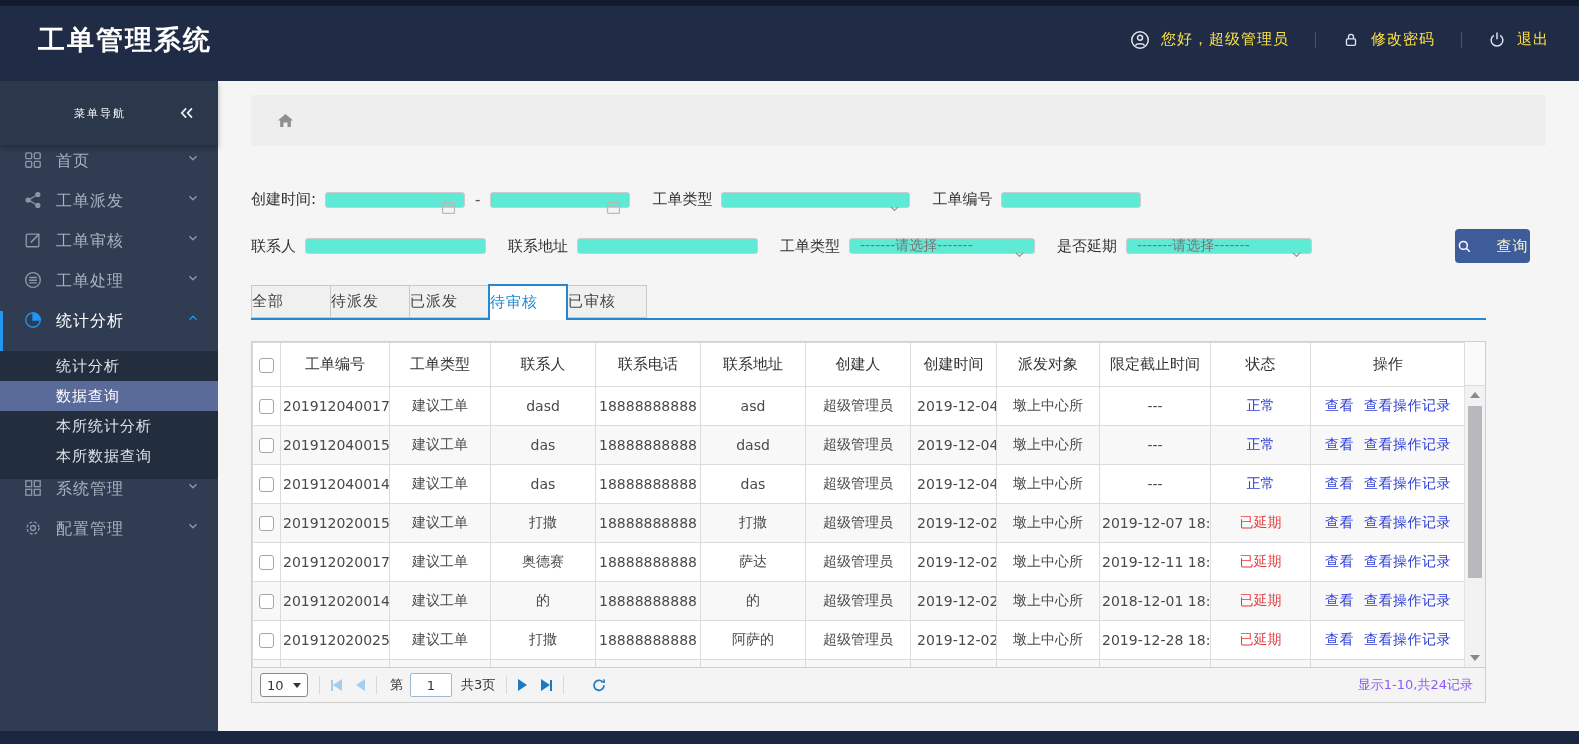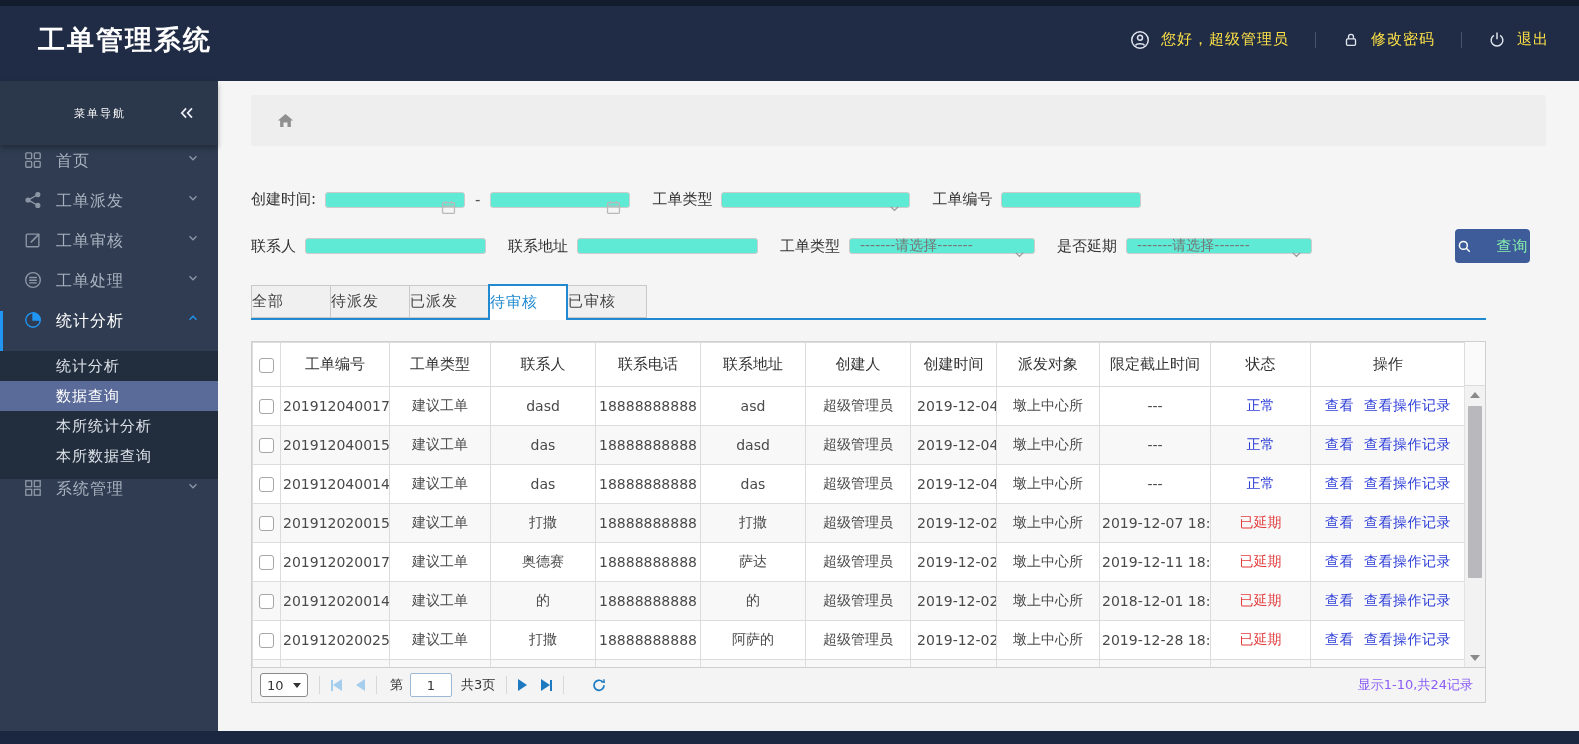--- a/index.html
+++ b/index.html
@@ -44,21 +44,21 @@
 .gap{margin-left:22px}
 .tbox{height:16px;background:#5eead4;border:1px solid #ccc;border-radius:3px;position:relative}
 .tin{width:100%;height:100%;border:none;outline:none;background:transparent;padding:0 26px 0 8px;font-size:14px;color:#333;font-family:inherit}
 .tin2{padding-right:8px}
 .date{width:140px}
 .w140{width:140px}.w180{width:181px}.w185{width:186px}.w188{width:189px}
 .cal{position:absolute;right:7px;top:6px;color:#b9b9b9;pointer-events:none}
 .dash{margin:0 10px;color:#555}
 .sel{display:flex;align-items:center;padding-left:10px;color:#767676;font-size:14px;cursor:pointer}
 .sel-chev{position:absolute;right:8px;top:9px;color:#9a9a9a;pointer-events:none}
-.btn-search{margin-left:auto;margin-right:16px;width:75px;height:34px;background:#3e5c9a;color:#86efac;border:none;border-radius:4px;font-size:15px;display:flex;align-items:center;justify-content:center;gap:25px;cursor:pointer;font-family:inherit;letter-spacing:1px}
+.btn-search{margin-left:auto;margin-right:16px;width:75px;height:34px;background:#3e5c9a;color:#fef9c3;border:none;border-radius:4px;font-size:15px;display:flex;align-items:center;justify-content:center;gap:25px;cursor:pointer;font-family:inherit;letter-spacing:1px}
 
 
 .tabs{margin:21px 33px 0;display:flex;align-items:flex-end;border-bottom:2px solid #2089cf;height:36px;width:1235px}
 .tab{width:80px;height:33px;line-height:31px;font-size:15px;color:#444;background:#f0f0f0;border:1px solid #c9c9c9;margin-right:-1px;cursor:pointer;letter-spacing:1px}
 .tab.active{background:#fff;color:#2089cf;border:2px solid #2089cf;border-bottom:none;height:36px;line-height:33px;margin-bottom:-2px;position:relative;z-index:2}
 
 
 .grid{margin:21px 33px 0;position:relative;width:1235px;height:327px;background:#fff;border:1px solid #cfcfcf;overflow:hidden}
 table{border-collapse:collapse;table-layout:fixed;width:1213px;font-size:14px;color:#4a4a4a}
 th,td{border:1px solid #dcdcdc;text-align:center;height:39px;overflow:hidden;white-space:nowrap;padding:0 2px}
@@ -237,20 +237,34 @@
     <div class="mi">
       <span class="ico">
           <svg width="18" height="18" viewBox="0 0 16 16" fill="none" stroke="currentColor" stroke-width="1.2">
             <rect x="1.6" y="1.6" width="5.2" height="5.2"></rect>
             <rect x="9.2" y="1.6" width="5.2" height="5.2"></rect>
             <rect x="1.6" y="9.2" width="5.2" height="5.2"></rect>
             <rect x="9.2" y="9.2" width="5.2" height="5.2"></rect>
           </svg>
         </span>
       <span class="mi-label">系统管理</span>
+      <span class="chev">
+          <svg width="14" height="14" viewBox="0 0 16 16" fill="none" stroke="currentColor" stroke-width="1.5">
+            <path d="M4 6l4 4 4-4"></path>
+          </svg>
+        </span>
+    </div>
+    <div class="mi">
+      <span class="ico">
+          <svg width="18" height="18" viewBox="0 0 16 16" fill="none" stroke="currentColor" stroke-width="1.2">
+            <circle cx="8" cy="8" r="2.2"></circle>
+            <circle cx="8" cy="8" r="5.3" stroke-dasharray="2.6 1.6"></circle>
+          </svg>
+        </span>
+      <span class="mi-label">配置管理</span>
       <span class="chev">
           <svg width="14" height="14" viewBox="0 0 16 16" fill="none" stroke="currentColor" stroke-width="1.5">
             <path d="M4 6l4 4 4-4"></path>
           </svg>
         </span>
     </div>
   </nav>
 </aside>
 
 <main class="main">

